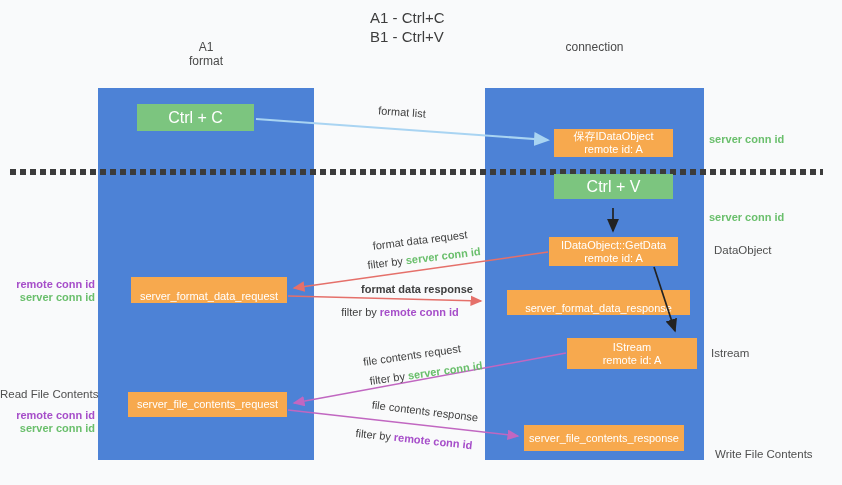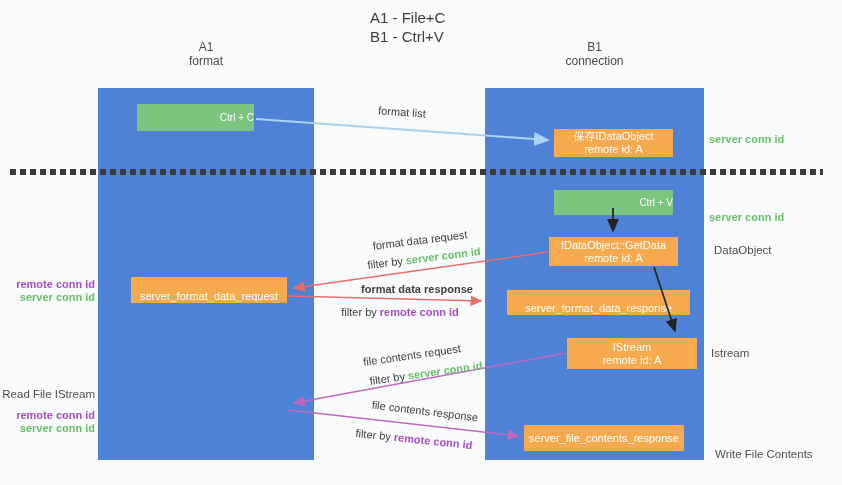--- a/index.html
+++ b/index.html
@@ -18,49 +18,48 @@
   .col { top:88px; height:372px; background:#4d82d6; }
   .dashes {
     left:10px; top:169px; width:813px; height:6px;
     background:repeating-linear-gradient(90deg,#3b3b3b 0 6px, transparent 6px 10px);
     z-index:3;
   }
   .box {
     display:flex; flex-direction:column; align-items:center; justify-content:center;
     color:#ffffff; text-align:center; z-index:4; font-size:11px; line-height:13px;
   }
-  .green-box { background:#7cc57f; font-size:10px;align-items:flex-end; }
+  .green-box { background:#7cc57f; font-size:16px; }
   .orange-box { background:#f7a94e; }
   .side-label { font-size:11.5px; color:#4f4f4f; white-space:nowrap; z-index:5; }
   .green-id { color:#6abf6c; font-weight:bold; font-size:11px; }
   .purple-id { color:#a64ec9; font-weight:bold; font-size:11px; }
   .left-stack { left:0; width:95px; text-align:right; line-height:13px; z-index:5; }
   .alabel {
     font-size:11px; color:#404040; white-space:nowrap; z-index:6;
     transform-origin:center;
   }
   .center-pivot { transform:translate(-50%,-50%); }
   svg.arrows { position:absolute; left:0; top:0; z-index:5; pointer-events:none; }
 </style>
 </head>
 <body>
 
 <div id="canvas">
 
   <div class="abs title">
-    <div>A1 - File+C</div>
+    <div>A1 - Ctrl+C</div>
     <div>B1 - Ctrl+V</div>
   </div>
 
   <div class="abs col-header" style="left:98px;width:216px;">
     <div>A1</div>
     <div>format</div>
   </div>
   <div class="abs col-header" style="left:485px;width:219px;">
-    <div>B1</div>
     <div>connection</div>
   </div>
 
   <div class="abs col" style="left:98px;width:216px;"></div>
   <div class="abs col" style="left:485px;width:219px;"></div>
 
   <div class="abs dashes"></div>
 
   <svg class="arrows" width="842" height="485">
     <defs>
@@ -88,21 +87,21 @@
 
   <div class="abs box green-box" style="left:137px;top:104px;width:117px;height:27px;">
     <span>Ctrl + C</span>
   </div>
 
   <div class="abs box orange-box" style="left:554px;top:129px;width:119px;height:28px;">
     <span>保存IDataObject</span>
     <span>remote id: A</span>
   </div>
 
-  <div class="abs box green-box" style="left:554px;top:190px;width:119px;height:25px;">
+  <div class="abs box green-box" style="left:554px;top:174px;width:119px;height:25px;">
     <span>Ctrl + V</span>
   </div>
 
   <div class="abs box orange-box" style="left:549px;top:237px;width:129px;height:29px;">
     <span>IDataObject::GetData</span>
     <span>remote id: A</span>
   </div>
 
   <div class="abs box orange-box" style="left:131px;top:277px;width:156px;height:26px;justify-content:flex-end;">
     <span>server_format_data_request</span>
@@ -110,37 +109,40 @@
 
   <div class="abs box orange-box" style="left:507px;top:290px;width:183px;height:25px;justify-content:flex-end;">
     <span>server_format_data_response</span>
   </div>
 
   <div class="abs box orange-box" style="left:567px;top:338px;width:130px;height:31px;">
     <span>IStream</span>
     <span>remote id: A</span>
   </div>
 
+  <div class="abs box orange-box" style="left:128px;top:392px;width:159px;height:25px;">
+    <span>server_file_contents_request</span>
+  </div>
 
   <div class="abs box orange-box" style="left:524px;top:425px;width:160px;height:26px;align-items:center;">
     <span>server_file_contents_response</span>
   </div>
 
   <div class="abs green-id" style="left:709px;top:133px;">server conn id</div>
   <div class="abs green-id" style="left:709px;top:211px;">server conn id</div>
   <div class="abs side-label" style="left:714px;top:244px;">DataObject</div>
   <div class="abs side-label" style="left:711px;top:347px;">Istream</div>
   <div class="abs side-label" style="left:715px;top:448px;">Write File Contents</div>
 
   <div class="abs left-stack" style="top:278px;">
     <div class="purple-id">remote conn id</div>
     <div class="green-id">server conn id</div>
   </div>
   <div class="abs left-stack" style="top:388px;">
-    <div class="side-label" style="margin-bottom:8px;">Read File IStream</div>
+    <div class="side-label" style="margin-bottom:8px;">Read File Contents</div>
     <div class="purple-id">remote conn id</div>
     <div class="green-id">server conn id</div>
   </div>
 
   <div class="abs alabel center-pivot" style="left:402px;top:112px;transform:translate(-50%,-50%) rotate(4deg);">format list</div>
 
   <div class="abs alabel center-pivot" style="left:420px;top:240px;transform:translate(-50%,-50%) rotate(-7deg);">format data request</div>
   <div class="abs alabel center-pivot" style="left:424px;top:258px;transform:translate(-50%,-50%) rotate(-7deg);">
     <span>filter by</span>
     <span class="green-id">server conn id</span>

